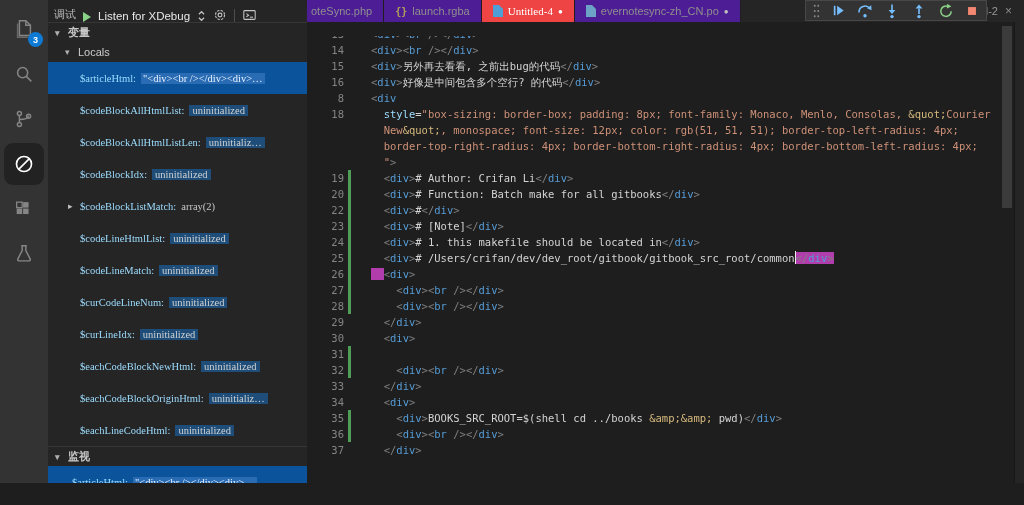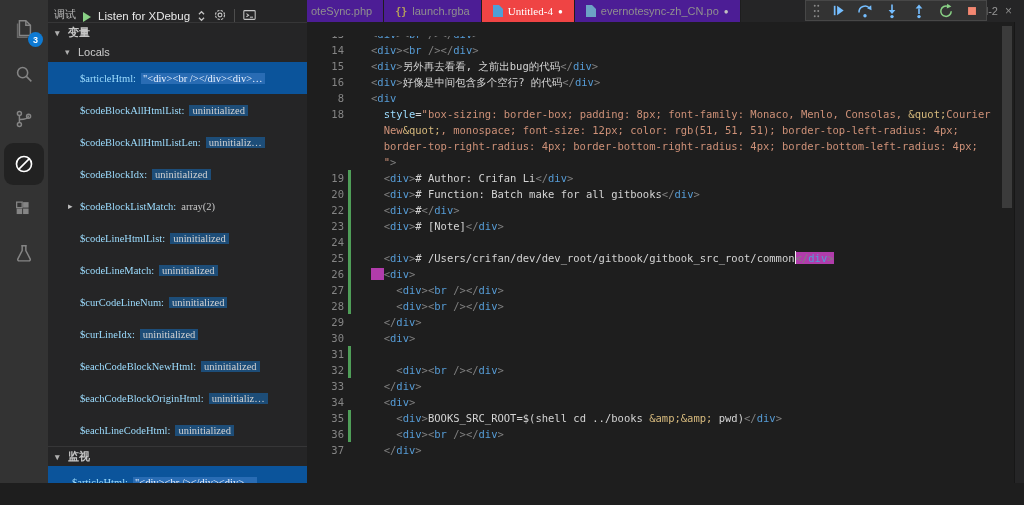--- a/index.html
+++ b/index.html
@@ -335,21 +335,21 @@
           <div class="crow"><span class="lnum">16</span><span class="chgbar"></span><span class="codeln"><span class="t-p">&lt;</span><span class="t-tag">div</span><span class="t-p">&gt;</span><span class="t-txt">好像是中间包含多个空行? 的代码</span><span class="t-p">&lt;/</span><span class="t-tag">div</span><span class="t-p">&gt;</span></span></div>
           <div class="crow"><span class="lnum">8</span><span class="chgbar"></span><span class="codeln"><span class="t-p">&lt;</span><span class="t-tag">div</span></span></div>
           <div class="crow"><span class="lnum">18</span><span class="chgbar"></span><span class="codeln"><span class="t-sp">  </span><span class="t-attr">style</span><span class="t-txt">=</span><span class="t-str">"box-sizing: border-box; padding: 8px; font-family: Monaco, Menlo, Consolas, </span><span class="t-ent">&amp;quot;</span><span class="t-str">Courier</span></span></div>
           <div class="crow"><span class="lnum"></span><span class="chgbar"></span><span class="codeln"><span class="t-sp">  </span><span class="t-str">New</span><span class="t-ent">&amp;quot;</span><span class="t-str">, monospace; font-size: 12px; color: rgb(51, 51, 51); border-top-left-radius: 4px;</span></span></div>
           <div class="crow"><span class="lnum"></span><span class="chgbar"></span><span class="codeln"><span class="t-sp">  </span><span class="t-str">border-top-right-radius: 4px; border-bottom-right-radius: 4px; border-bottom-left-radius: 4px;</span></span></div>
           <div class="crow"><span class="lnum"></span><span class="chgbar"></span><span class="codeln"><span class="t-sp">  </span><span class="t-str">"</span><span class="t-p">&gt;</span></span></div>
           <div class="crow chg"><span class="lnum">19</span><span class="chgbar"></span><span class="codeln"><span class="t-sp">  </span><span class="t-p">&lt;</span><span class="t-tag">div</span><span class="t-p">&gt;</span><span class="t-txt"># Author: Crifan Li</span><span class="t-p">&lt;/</span><span class="t-tag">div</span><span class="t-p">&gt;</span></span></div>
           <div class="crow chg"><span class="lnum">20</span><span class="chgbar"></span><span class="codeln"><span class="t-sp">  </span><span class="t-p">&lt;</span><span class="t-tag">div</span><span class="t-p">&gt;</span><span class="t-txt"># Function: Batch make for all gitbooks</span><span class="t-p">&lt;/</span><span class="t-tag">div</span><span class="t-p">&gt;</span></span></div>
           <div class="crow chg"><span class="lnum">22</span><span class="chgbar"></span><span class="codeln"><span class="t-sp">  </span><span class="t-p">&lt;</span><span class="t-tag">div</span><span class="t-p">&gt;</span><span class="t-txt">#</span><span class="t-p">&lt;/</span><span class="t-tag">div</span><span class="t-p">&gt;</span></span></div>
           <div class="crow chg"><span class="lnum">23</span><span class="chgbar"></span><span class="codeln"><span class="t-sp">  </span><span class="t-p">&lt;</span><span class="t-tag">div</span><span class="t-p">&gt;</span><span class="t-txt"># [Note]</span><span class="t-p">&lt;/</span><span class="t-tag">div</span><span class="t-p">&gt;</span></span></div>
-          <div class="crow chg"><span class="lnum">24</span><span class="chgbar"></span></div>
+          <div class="crow chg"><span class="lnum">24</span><span class="chgbar"></span><span class="codeln"><span class="t-sp">  </span><span class="t-p">&lt;</span><span class="t-tag">div</span><span class="t-p">&gt;</span><span class="t-txt"># 1. this makefile should be located in</span><span class="t-p">&lt;/</span><span class="t-tag">div</span><span class="t-p">&gt;</span></span></div>
           <div class="crow chg"><span class="lnum">25</span><span class="chgbar"></span><span class="codeln"><span class="t-sp">  </span><span class="t-p">&lt;</span><span class="t-tag">div</span><span class="t-p">&gt;</span><span class="t-txt"># /Users/crifan/dev/dev_root/gitbook/gitbook_src_root/common</span><span class="t-caret"></span><span class="t-p sel">&lt;/</span><span class="t-tag sel">div</span><span class="t-p sel">&gt;</span></span></div>
           <div class="crow chg"><span class="lnum">26</span><span class="chgbar"></span><span class="codeln"><span class="t-txt sel">  </span><span class="t-p">&lt;</span><span class="t-tag">div</span><span class="t-p">&gt;</span></span></div>
           <div class="crow chg"><span class="lnum">27</span><span class="chgbar"></span><span class="codeln"><span class="t-sp">    </span><span class="t-p">&lt;</span><span class="t-tag">div</span><span class="t-p">&gt;</span><span class="t-p">&lt;</span><span class="t-tag">br</span><span class="t-p"> /&gt;</span><span class="t-p">&lt;/</span><span class="t-tag">div</span><span class="t-p">&gt;</span></span></div>
           <div class="crow chg"><span class="lnum">28</span><span class="chgbar"></span><span class="codeln"><span class="t-sp">    </span><span class="t-p">&lt;</span><span class="t-tag">div</span><span class="t-p">&gt;</span><span class="t-p">&lt;</span><span class="t-tag">br</span><span class="t-p"> /&gt;</span><span class="t-p">&lt;/</span><span class="t-tag">div</span><span class="t-p">&gt;</span></span></div>
           <div class="crow"><span class="lnum">29</span><span class="chgbar"></span><span class="codeln"><span class="t-sp">  </span><span class="t-p">&lt;/</span><span class="t-tag">div</span><span class="t-p">&gt;</span></span></div>
           <div class="crow"><span class="lnum">30</span><span class="chgbar"></span><span class="codeln"><span class="t-sp">  </span><span class="t-p">&lt;</span><span class="t-tag">div</span><span class="t-p">&gt;</span></span></div>
           <div class="crow chg"><span class="lnum">31</span><span class="chgbar"></span></div>
           <div class="crow chg"><span class="lnum">32</span><span class="chgbar"></span><span class="codeln"><span class="t-sp">    </span><span class="t-p">&lt;</span><span class="t-tag">div</span><span class="t-p">&gt;</span><span class="t-p">&lt;</span><span class="t-tag">br</span><span class="t-p"> /&gt;</span><span class="t-p">&lt;/</span><span class="t-tag">div</span><span class="t-p">&gt;</span></span></div>
           <div class="crow"><span class="lnum">33</span><span class="chgbar"></span><span class="codeln"><span class="t-sp">  </span><span class="t-p">&lt;/</span><span class="t-tag">div</span><span class="t-p">&gt;</span></span></div>
           <div class="crow"><span class="lnum">34</span><span class="chgbar"></span><span class="codeln"><span class="t-sp">  </span><span class="t-p">&lt;</span><span class="t-tag">div</span><span class="t-p">&gt;</span></span></div>

